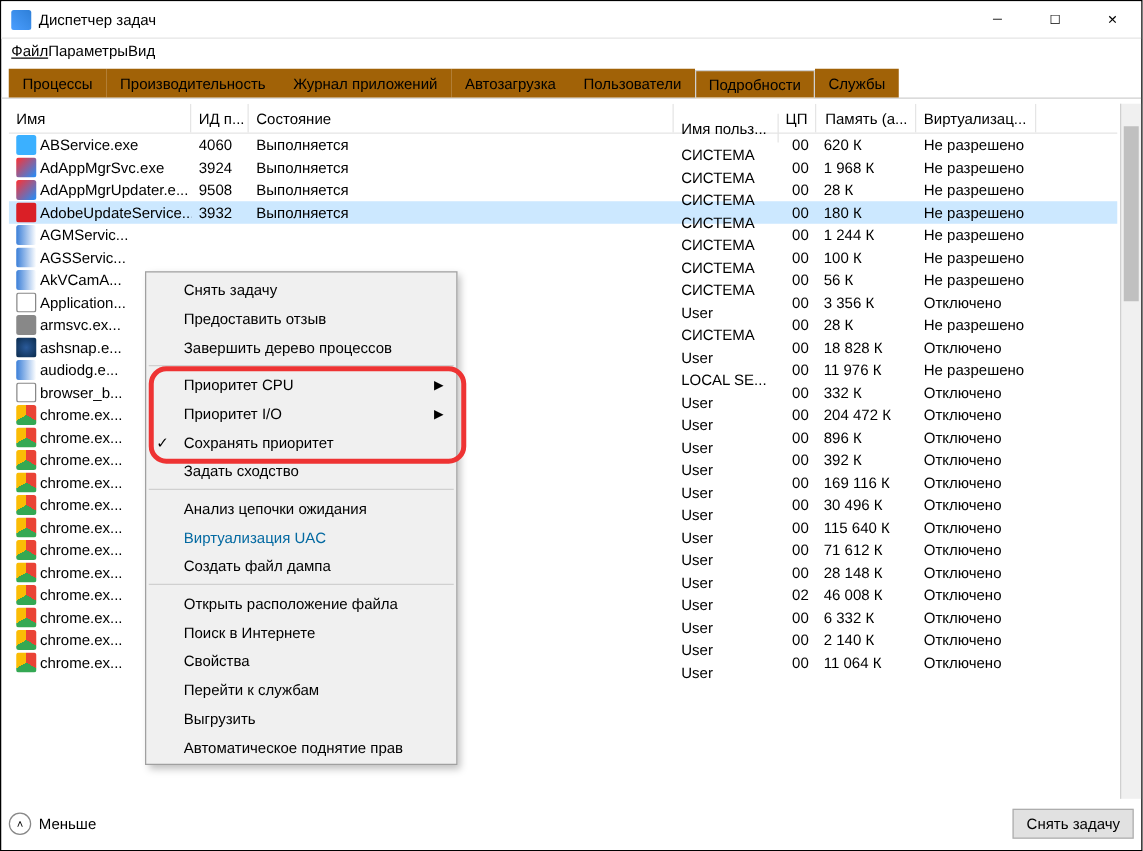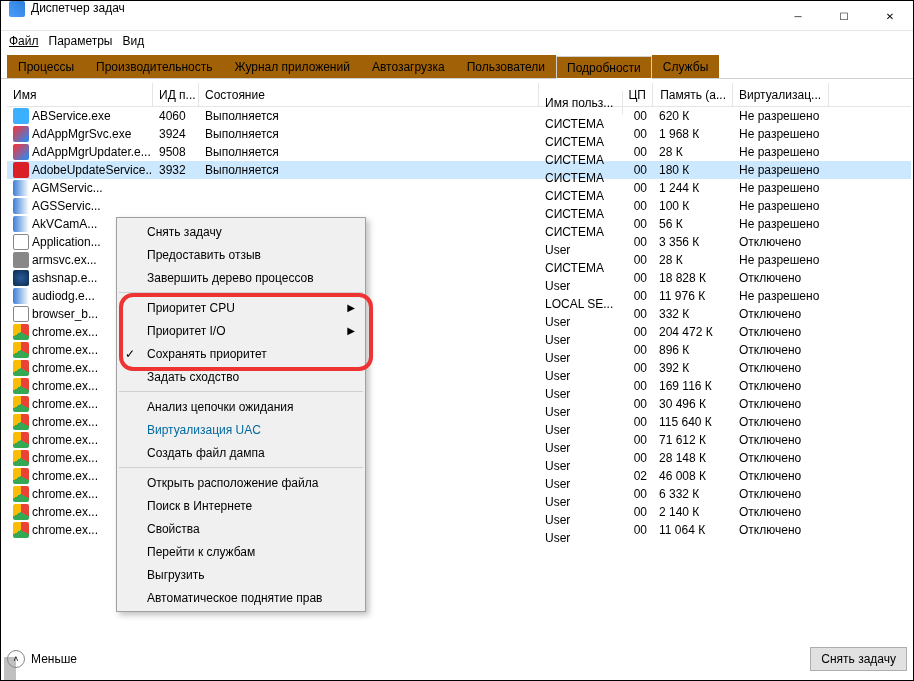--- a/index.html
+++ b/index.html
@@ -1,27 +1,27 @@
 <!DOCTYPE html>
 <html><head>
 <meta charset="utf-8">
 <style>
 * { box-sizing: border-box; margin: 0; padding: 0; font-family: "Segoe UI", Tahoma, sans-serif; }
 body { background: #fff; width: 914px; height: 681px; overflow: hidden; position: relative; border: 1px solid #000; }
-.titlebar { height: 30px; background: #fff; display: flex; align-items: flex-start; padding-left: 8px; border-bottom: 1px solid #e5e5e5; }
+.titlebar { height: 30px; background: #fff; display: flex; align-items: center; padding-left: 8px; border-bottom: 1px solid #e5e5e5; }
 .titlebar .icon { width: 16px; height: 16px; margin-right: 6px; background: linear-gradient(45deg,#4a9eff,#2e7fd8); border-radius: 2px; }
 .titlebar .title { font-size: 12px; color: #000; flex: 1; }
 .winbtn { width: 46px; height: 30px; display: flex; align-items: center; justify-content: center; font-size: 10px; color: #000; cursor: pointer; }
-.menubar { height: 20px; display: flex; align-items: center; padding: 0 8px; font-size: 12px; gap: 10px; }
+.menubar { height: 20px; display: flex; align-items: center; padding: 0 8px; font-size: 12px; }
 .menubar span { cursor: pointer; }
 .menubar span u { text-decoration: underline; }
 .tabbar { display: flex; padding: 4px 6px 0; border-bottom: 1px solid #d0d0d0; height: 28px; }
 .tab { font-size: 12px; padding: 4px 10px; border: 1px solid transparent; cursor: pointer; background: #a16207; }
 .tab.active { border: 1px solid #d0d0d0; border-bottom: 1px solid #fff; position: relative; top: 1px; }
-.content { position: relative; height: 560px; display: flex; flex-direction: column; }
+.content { position: relative; height: 560px; display: flex; }
 .tablewrap { flex: 1; overflow: hidden; position: relative; margin: 4px 2px 0 6px; }
 .header-row { display: flex; font-size: 12px; border-bottom: 1px solid #e5e5e5; height: 24px; align-items: center; background: #fff; }
 .header-row > div { padding: 0 6px; border-right: 1px solid #e5e5e5; height: 100%; display: flex; align-items: center; overflow: hidden; white-space: nowrap; text-overflow: ellipsis; }
 .col-name { width: 146px; }
 .col-pid { width: 46px; }
 .col-state { width: 340px; }
 .col-user { width: 84px; margin-top: 16px; }
 .col-cpu { width: 30px; text-align: right; justify-content: flex-end; }
 .col-mem { width: 80px; text-align: left; justify-content: flex-end; }
 .col-virt { width: 96px; }

